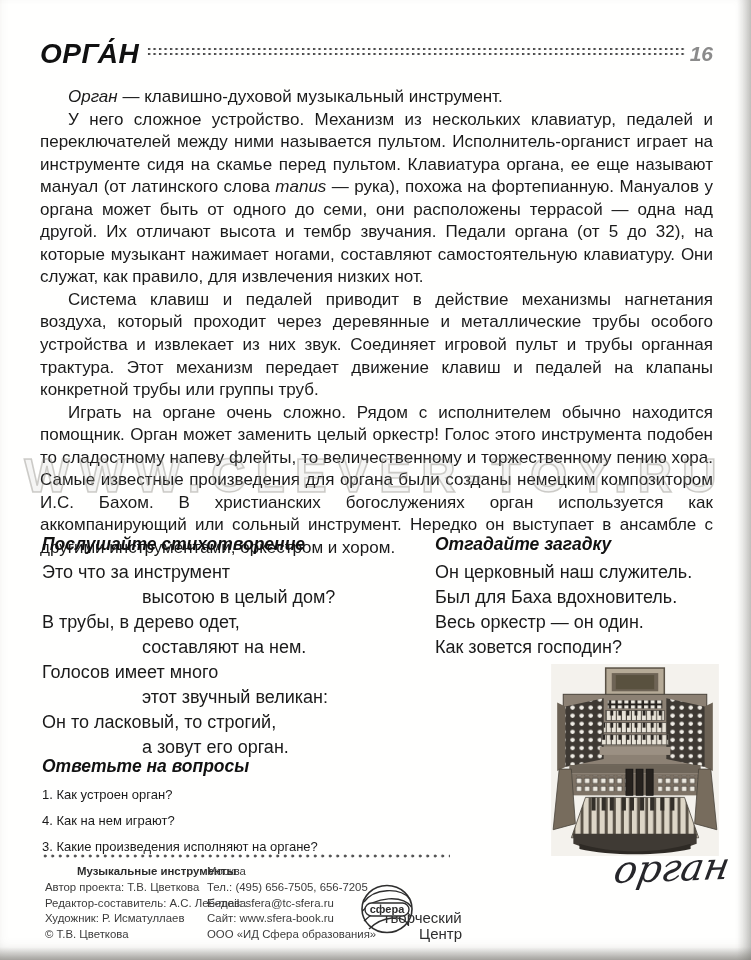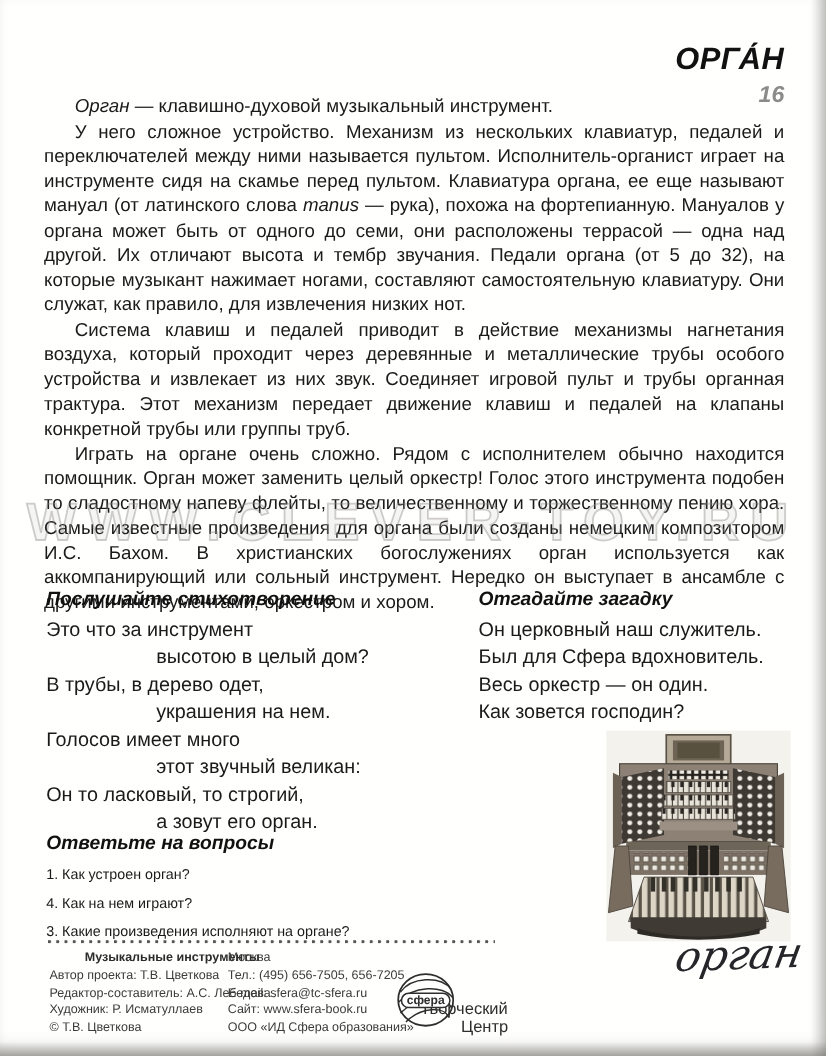--- a/index.html
+++ b/index.html
@@ -5,21 +5,21 @@
   html,body{margin:0;padding:0;}
   body{
     width:751px;height:960px;overflow:hidden;background:#ffffff;
     font-family:"Liberation Sans",sans-serif;color:#1a1a1a;position:relative;
   }
   .page{
     position:absolute;inset:0;background:#fffffe;
     box-shadow:inset -12px 0 14px -10px rgba(100,98,92,.30), inset 0 -14px 16px -10px rgba(100,98,92,.45);
   }
   
-  .header{position:absolute;left:40px;top:38px;width:673px;display:flex;align-items:flex-end;flex-direction:column;}
+  .header{position:absolute;left:40px;top:38px;width:673px;display:flex;align-items:center;}
   .doc-title{font-size:28px;font-weight:bold;font-style:italic;letter-spacing:.5px;color:#111;white-space:nowrap;}
   .leader{flex:1;height:10px;margin:0 4px 5px 8px;
     background-image:radial-gradient(circle at 2px 2px,#4a4a4a 1.15px,transparent 1.5px);
     background-size:5.5px 5px;}
   .page-num{font-size:21px;font-weight:bold;font-style:italic;color:#8b8b8b;}
   
   .article{position:absolute;left:40px;top:86px;width:673px;font-size:17px;line-height:22.55px;text-align:justify;}
   .article p{margin:0;text-indent:28px;}
   .it{font-style:italic;}
   
@@ -79,31 +79,31 @@
     <p>Играть на органе очень сложно. Рядом с исполнителем обычно находится помощник. Орган может заменить целый оркестр! Голос этого инструмента подобен то сладостному напеву флейты, то величественному и торжественному пению хора. Самые известные произведения для органа были созданы немецким композитором И.С. Бахом. В христианских богослужениях орган используется как аккомпанирующий или сольный инструмент. Нередко он выступает в ансамбле с другими инструментами, оркестром и хором.</p>
   </div>
 
   <div class="watermark">WWW.CLEVER-TOY.RU</div>
 
   <div class="poem">
     <div class="sec-heading">Послушайте стихотворение</div>
     <div class="line">Это что за инструмент</div>
     <div class="line indent">высотою в целый дом?</div>
     <div class="line">В трубы, в дерево одет,</div>
-    <div class="line indent">украшения на нем.</div>
+    <div class="line indent">составляют на нем.</div>
     <div class="line">Голосов имеет много</div>
     <div class="line indent">этот звучный великан:</div>
     <div class="line">Он то ласковый, то строгий,</div>
     <div class="line indent">а зовут его орган.</div>
   </div>
 
   <div class="riddle">
     <div class="sec-heading">Отгадайте загадку</div>
     <div class="line">Он церковный наш служитель.</div>
-    <div class="line">Был для Сфера вдохновитель.</div>
+    <div class="line">Был для Баха вдохновитель.</div>
     <div class="line">Весь оркестр — он один.</div>
     <div class="line">Как зовется господин?</div>
     <div class="answer">(Орган.)</div>
   </div>
 
   <div class="questions">
     <div class="sec-heading">Ответьте на вопросы</div>
     <div class="line">1. Как устроен орган?</div>
     <div class="line">4. Как на нем играют?</div>
     <div class="line">3. Какие произведения исполняют на органе?</div>

